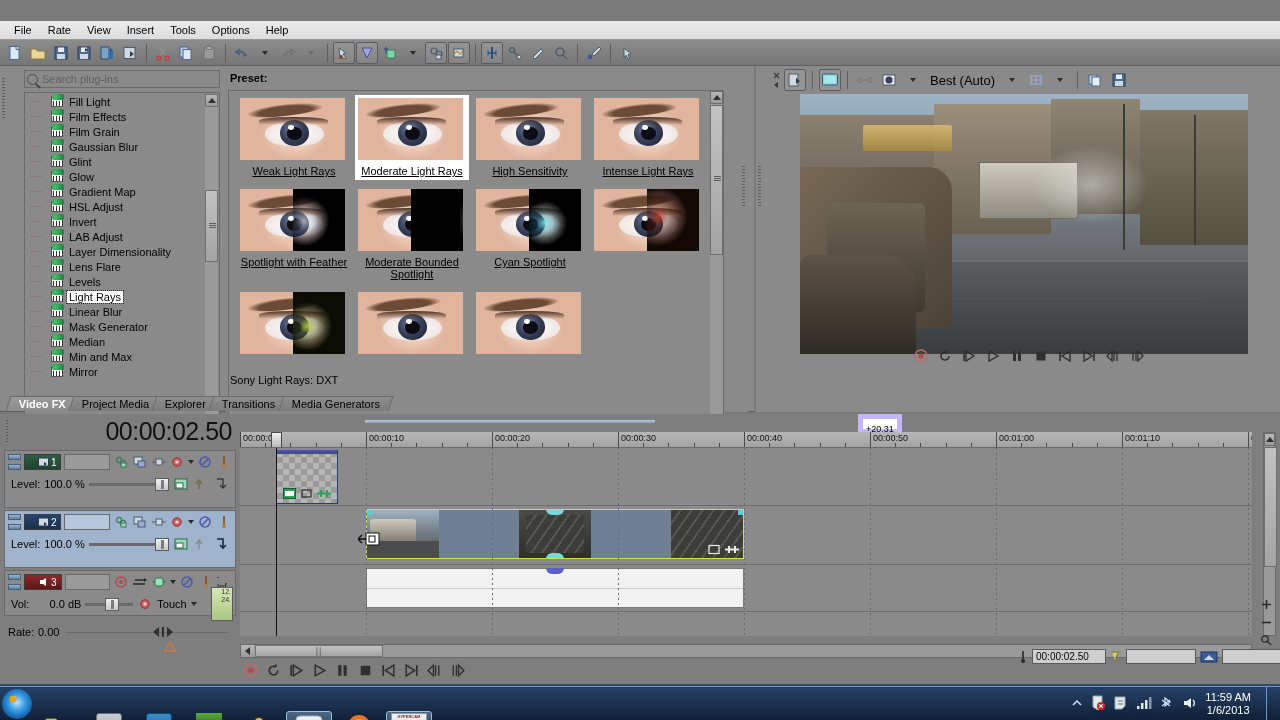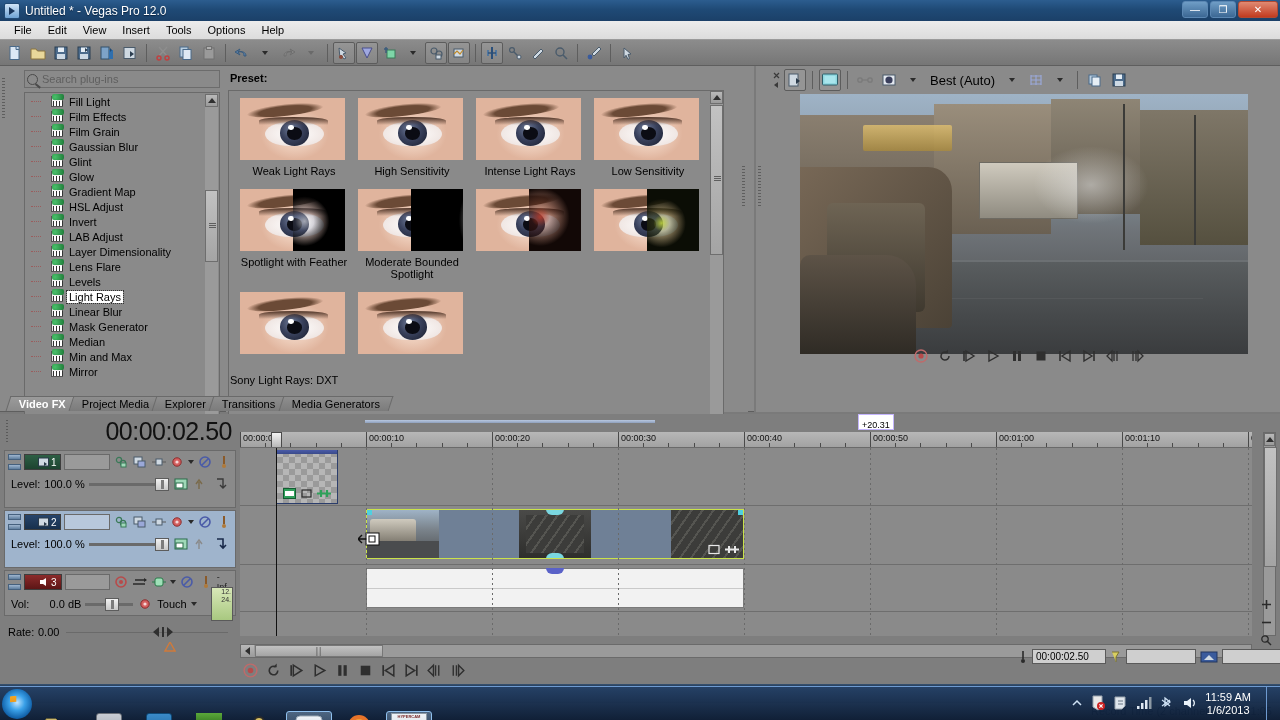--- a/index.html
+++ b/index.html
@@ -102,21 +102,21 @@
   .hsbtn { position:absolute; top:0; width:13px; height:12px; background:linear-gradient(#b9b9b9,#9a9a9a);
     display:flex;align-items:center;justify-content:center; }
   .hsthumb { position:absolute; top:0; height:12px; background:linear-gradient(#c2c2c2,#a4a4a4); border:1px solid #777;
     display:flex;align-items:center;justify-content:center; color:#555; font-size:9px; }
 
   
   .presetpanel { position:absolute; left:226px; top:66px; width:514px; height:346px; background:#8a8a8a; }
   .presetlabel { position:absolute; left:4px; top:6px; font-weight:bold; font-size:11px; }
   .presetgrid-wrap { position:absolute; left:2px; top:24px; width:496px; height:348px;
       border:1px solid #6a6a6a; overflow:hidden; background:#8a8a8a; }
-  .presetgrid { position:absolute; left:0; top:0; width:480px; display:flex; flex-wrap:wrap; padding:4px 0 0 8px; }
+  .presetgrid { position:absolute; left:0; top:0; width:480px; display:flex; flex-wrap:wrap; padding:4px 0 0 8px;text-decoration:underline; }
   .pcell { width:114px; margin:0 4px 6px 0; padding:3px; }
   .pcell.sel { background:#fff; }
   .pthumb { width:105px; height:62px; border:0; position:relative; overflow:hidden; background:#caa99a; }
   .pcaption { width:108px; text-align:center; font-size:11px; margin-top:5px; line-height:12px; }
   .eye { position:absolute; inset:0; background:
       radial-gradient(ellipse 34px 26px at 52% 58%, #f6ded2 0%, #eccbb8 55%, #e0b49d 100%); }
   .eye .brow { position:absolute; left:6%; top:10%; width:74%; height:20%;
       background:radial-gradient(ellipse at 50% 60%, #6b4a36 0%, #6b4a36 48%, rgba(107,74,54,0) 70%);
       transform:rotate(-6deg); border-radius:50%; }
   .eye .sclera { position:absolute; left:24%; top:38%; width:56%; height:40%;
@@ -197,21 +197,21 @@
   .ratebar { position:absolute; left:4px; top:170px; width:232px; height:36px; }
   .rate-line { position:absolute; left:62px; top:12px; right:8px; height:1px; background:#6a6a6a; }
   .meterbox { width:22px; height:34px; background:linear-gradient(#d8e8b8,#a8c880); border:1px solid #5a5a5a;
      font-size:7px; color:#333; text-align:right; padding-right:1px; line-height:8px; overflow:hidden;}
 
   
   .tlscrollbar-top { position:absolute; left:240px; top:0px; width:1030px; height:16px; }
   .zoomline { position:absolute; left:125px; top:6px; width:290px; height:3px;
      background:linear-gradient(#b9c8e0,#8ea0bd); }
   .zoombadge { position:absolute; left:618px; top:0px; padding:5px 3px; height:16px; background:#fff;
-     border:1px solid #c4b5fd; font-size:9px; line-height:11px; }
+     border:5px solid #c4b5fd; font-size:9px; line-height:11px; }
   .ruler { position:absolute; left:240px; top:18px; right:28px; height:16px;
      background:linear-gradient(#b7b7b7,#a2a2a2); border-bottom:1px solid #6a6a6a; overflow:hidden; }
   .rtick { position:absolute; bottom:0; width:1px; height:4px; background:#4a4a4a; }
   .rtick.major { height:16px; background:#4a4a4a; }
   .rlab { position:absolute; top:1px; font-size:9px; color:#111; padding-left:2px; }
   .tracksarea { position:absolute; left:240px; top:34px; right:28px; bottom:50px; background:#8a8a8a; overflow:hidden; }
   .trackrow { position:absolute; left:0; right:0; border-bottom:1px solid #6e6e6e; }
   .trackrow.v1 { top:0px; height:58px; background:#8a8a8a; }
   .trackrow.v2 { top:59px; height:58px; background:#8a8a8a; }
   .trackrow.a3 { top:118px; height:46px; background:#8a8a8a; }
@@ -276,33 +276,24 @@
      background:linear-gradient(#8e8e8e,#7b7b7b); border:1px solid #6a6a6a; border-bottom:none;
      margin-right:-6px; transform:skewX(-18deg); }
   .tab span { transform:skewX(18deg); }
   .tab.active { background:linear-gradient(#9b9b9b,#8a8a8a); font-weight:bold; color:#fff; }
 </style>
 </head>
 <body>
 
 <div id="app">
 
-  <div class="titlebar">
-    <div class="tb-ico"></div>
-    <div class="tb-title">Untitled * - Vegas Pro 12.0</div>
-    <div class="winbtns">
-      <div class="winbtn">—</div>
-      <div class="winbtn">❐</div>
-      <div class="winbtn close">✕</div>
-    </div>
-  </div>
 
   <div class="menubar">
     <div class="mi">File</div>
-    <div class="mi">Edit</div>
+    <div class="mi">Rate</div>
     <div class="mi">View</div>
     <div class="mi">Insert</div>
     <div class="mi">Tools</div>
     <div class="mi">Options</div>
     <div class="mi">Help</div>
   </div>
 
   <div class="toolbar">
     <div class="tbtn">
       <svg width="16" height="16" viewBox="0 0 16 16">
@@ -601,20 +592,33 @@
                 <div class="brow"></div>
                 <div class="sclera"></div>
                 <div class="iris"></div>
                 <div class="pupil"></div>
                 <div class="glint"></div>
                 <div class="lid"></div>
               </div>
             </div>
             <div class="pcaption">Weak Light Rays</div>
           </div>
+          <div class="pcell sel">
+            <div class="pthumb">
+              <div class="eye">
+                <div class="brow"></div>
+                <div class="sclera"></div>
+                <div class="iris"></div>
+                <div class="pupil"></div>
+                <div class="glint"></div>
+                <div class="lid"></div>
+              </div>
+            </div>
+            <div class="pcaption">Moderate Light Rays</div>
+          </div>
           <div class="pcell">
             <div class="pthumb">
               <div class="eye">
                 <div class="brow"></div>
                 <div class="sclera"></div>
                 <div class="iris"></div>
                 <div class="pupil"></div>
                 <div class="glint"></div>
                 <div class="lid"></div>
               </div>
@@ -626,33 +630,20 @@
               <div class="eye">
                 <div class="brow"></div>
                 <div class="sclera"></div>
                 <div class="iris"></div>
                 <div class="pupil"></div>
                 <div class="glint"></div>
                 <div class="lid"></div>
               </div>
             </div>
             <div class="pcaption">Intense Light Rays</div>
-          </div>
-          <div class="pcell">
-            <div class="pthumb">
-              <div class="eye">
-                <div class="brow"></div>
-                <div class="sclera"></div>
-                <div class="iris"></div>
-                <div class="pupil"></div>
-                <div class="glint"></div>
-                <div class="lid"></div>
-              </div>
-            </div>
-            <div class="pcaption">Low Sensitivity</div>
           </div>
           <div class="pcell">
             <div class="pthumb">
               <div class="eye">
                 <div class="brow"></div>
                 <div class="sclera"></div>
                 <div class="iris"></div>
                 <div class="pupil"></div>
                 <div class="glint"></div>
                 <div class="lid"></div>
@@ -667,20 +658,34 @@
                 <div class="brow"></div>
                 <div class="sclera"></div>
                 <div class="iris"></div>
                 <div class="pupil"></div>
                 <div class="glint"></div>
                 <div class="lid"></div>
               </div>
               <div class="ovl arc"></div>
             </div>
             <div class="pcaption">Moderate Bounded Spotlight</div>
+          </div>
+          <div class="pcell">
+            <div class="pthumb">
+              <div class="eye">
+                <div class="brow"></div>
+                <div class="sclera"></div>
+                <div class="iris"></div>
+                <div class="pupil"></div>
+                <div class="glint"></div>
+                <div class="lid"></div>
+              </div>
+              <div class="ovl black cyan"></div>
+            </div>
+            <div class="pcaption">Cyan Spotlight</div>
           </div>
           <div class="pcell">
             <div class="pthumb">
               <div class="eye">
                 <div class="brow"></div>
                 <div class="sclera"></div>
                 <div class="iris"></div>
                 <div class="pupil"></div>
                 <div class="glint"></div>
                 <div class="lid"></div>

